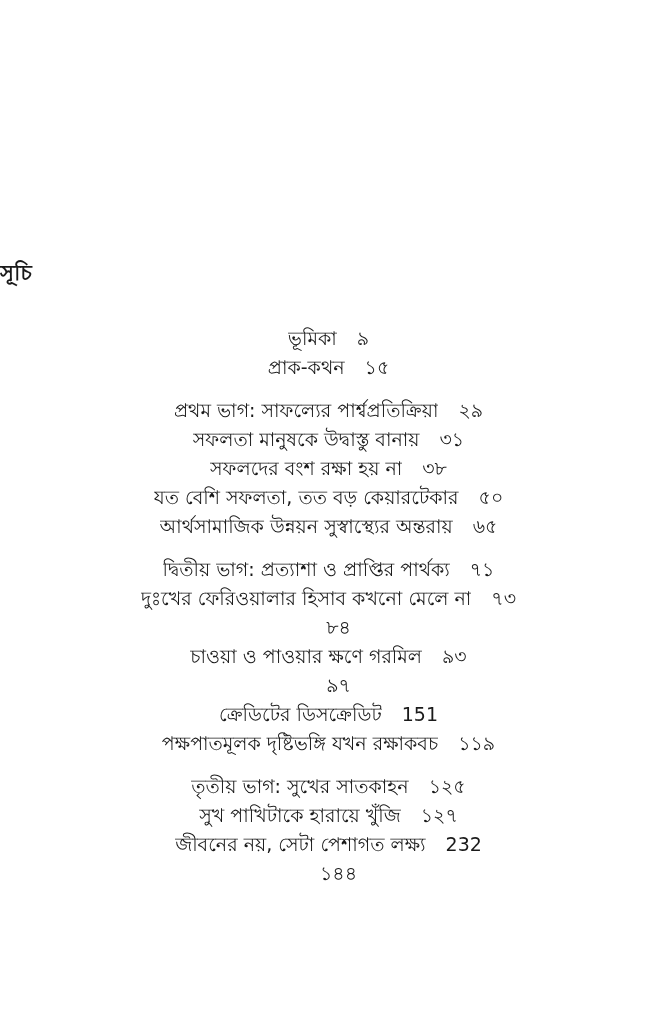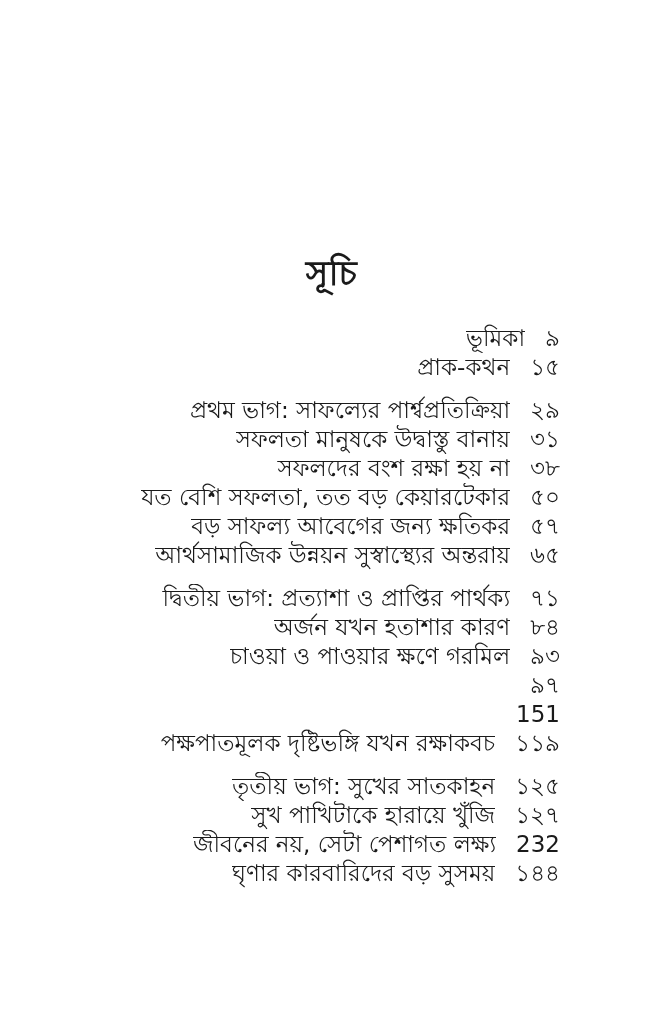--- a/index.html
+++ b/index.html
@@ -15,46 +15,46 @@
     background: #ffffff;
     color: #1a1a1a;
     font-family: "DejaVu Sans", "Liberation Serif", sans-serif;
     overflow: hidden;
   }
   .page-title {
     position: absolute;
     top: 256px;
     left: 0;
     width: 100%;
-    text-align: center;
-    font-size: 34px;
+    text-align: left;
+    font-size: 21px;
     line-height: 34px;
     font-weight: 600;
     letter-spacing: 0.5px;
   }
   .toc {
     position: absolute;
     top: 324px;
     left: 97px;
     right: 103px;
   }
   .toc-group {
     margin: 0;
     padding: 0;
   }
   .toc-group + .toc-group {
     margin-top: 14px;
   }
   .toc-row {
     display: flex;
-    justify-content: flex-end;
+    justify-content: center;
     align-items: baseline;
     height: 29px;
     line-height: 29px;
-    font-size: 23px;
+    font-size: 19px;
   }
   .toc-row .entry-label {
     white-space: nowrap;
     overflow: hidden;
   }
   .toc-row .entry-page {
     white-space: nowrap;
     padding-left: 20px;
   }
   .toc-row.heading {
@@ -89,45 +89,45 @@
   </div>
         <div class="toc-row">
     <span class="entry-label">সফলদের বংশ রক্ষা হয় না</span>
     <span class="entry-page">৩৮</span>
   </div>
         <div class="toc-row">
     <span class="entry-label">যত বেশি সফলতা, তত বড় কেয়ারটেকার</span>
     <span class="entry-page">৫০</span>
   </div>
         <div class="toc-row">
-    <span class="entry-label">বড় সাফল্য আবেগের জন্য ক্ষতিকর</span>
-    <span class="entry-page">৫৭</span>
-  </div>
-        <div class="toc-row">
     <span class="entry-label">আর্থসামাজিক উন্নয়ন সুস্বাস্থ্যের অন্তরায়</span>
     <span class="entry-page">৬৫</span>
   </div>
       </div>
       <div class="toc-group">
         <div class="toc-row heading">
     <span class="entry-label">দ্বিতীয় ভাগ: প্রত্যাশা ও প্রাপ্তির পার্থক্য</span>
     <span class="entry-page">৭১</span>
   </div>
         <div class="toc-row">
-    <span class="entry-label">অর্জন যখন হতাশার কারণ</span>
+    <span class="entry-label">দুঃখের ফেরিওয়ালার হিসাব কখনো মেলে না</span>
+    <span class="entry-page">৭৩</span>
+  </div>
+        <div class="toc-row">
     <span class="entry-page">৮৪</span>
   </div>
         <div class="toc-row">
     <span class="entry-label">চাওয়া ও পাওয়ার ক্ষণে গরমিল</span>
     <span class="entry-page">৯৩</span>
   </div>
         <div class="toc-row">
     <span class="entry-page">৯৭</span>
   </div>
         <div class="toc-row">
+    <span class="entry-label">ক্রেডিটের ডিসক্রেডিট</span>
     <span class="entry-page">151</span>
   </div>
         <div class="toc-row">
     <span class="entry-label">পক্ষপাতমূলক দৃষ্টিভঙ্গি যখন রক্ষাকবচ</span>
     <span class="entry-page">১১৯</span>
   </div>
       </div>
       <div class="toc-group">
         <div class="toc-row heading">
     <span class="entry-label">তৃতীয় ভাগ: সুখের সাতকাহন</span>
@@ -135,18 +135,17 @@
   </div>
         <div class="toc-row">
     <span class="entry-label">সুখ পাখিটাকে হারায়ে খুঁজি</span>
     <span class="entry-page">১২৭</span>
   </div>
         <div class="toc-row">
     <span class="entry-label">জীবনের নয়, সেটা পেশাগত লক্ষ্য</span>
     <span class="entry-page">232</span>
   </div>
         <div class="toc-row">
-    <span class="entry-label">ঘৃণার কারবারিদের বড় সুসময়</span>
     <span class="entry-page">১৪৪</span>
   </div>
       </div>
     </div>
 </div>
 
 </body></html>

